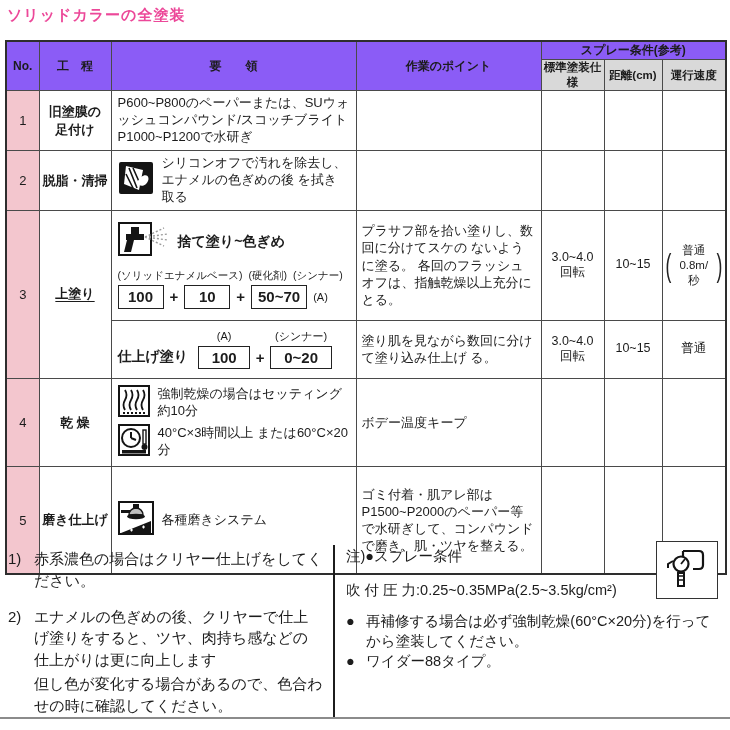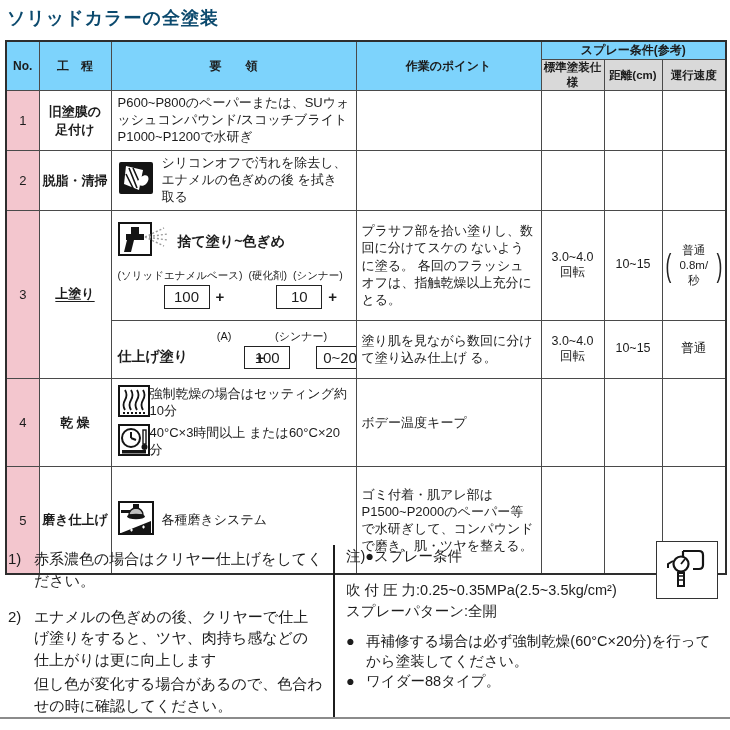--- a/index.html
+++ b/index.html
@@ -4,60 +4,60 @@
 <style>
   * { margin:0; padding:0; box-sizing:border-box; }
   html,body { width:730px; height:730px; background:#fff; overflow:hidden;
     font-family:"Liberation Sans","DejaVu Sans",sans-serif; color:#1c1c1c; }
   .page { position:relative; width:730px; height:730px; background:#fff; }
 
   
   .titlebar { position:absolute; left:7px; top:6px; display:flex; align-items:flex-end; gap:12px; }
   .title-badge { color:#d7282f; font-size:18px; font-weight:bold; letter-spacing:1px;
     border-bottom:2px solid #a9a9a9; padding-bottom:2px; }
-  .title-main { color:#0c4a6e; font-size:18px; font-weight:bold; letter-spacing:1px; padding-bottom:2px; }
+  .title-main { color:#ec4899; font-size:15px; font-weight:bold; letter-spacing:1px; padding-bottom:2px; }
 
   
   table.spec { position:absolute; left:5px; top:40px; width:720px; border-collapse:collapse;
     table-layout:fixed; border:2px solid #2e2e2e; }
   table.spec td, table.spec th { border:1px solid #4a4a4a; overflow:hidden; }
   th { font-weight:bold; }
-  .hdr { background:#7dd3fc; font-size:12px; text-align:center; vertical-align:middle; }
+  .hdr { background:#8b5cf6; font-size:12px; text-align:center; vertical-align:middle; }
   .hdr-sub { background:#d9d9d9; font-size:11.5px; text-align:center; vertical-align:middle; }
   .no-cell { background:#f3c6ce; text-align:center; vertical-align:middle; font-size:13px; }
   .proc-cell { text-align:center; vertical-align:middle; font-size:13px; font-weight:bold; line-height:1.35; }
   .yoryo-cell { vertical-align:middle; font-size:13px; line-height:1.3; padding:4px 6px; }
   .points-cell { vertical-align:middle; font-size:13px; line-height:1.32; padding:3px 5px; }
   .cond-cell { vertical-align:middle; text-align:center; font-size:12.5px; line-height:1.25; }
   .r-h1 { height:18px; } .r-h2 { height:19px; }
   .row1 { height:60px; } .row2 { height:42px; } .row3a { height:110px; }
   .row3b { height:58px; } .row4 { height:85px; } .row5 { height:107px; }
   .underline { text-decoration:underline; text-underline-offset:3px; }
 
   .icon-line { display:flex; align-items:center; gap:8px; }
   .icon-line .txt { font-size:13px; line-height:1.3; }
   .mix-title { font-size:14px; font-weight:bold; }
   .mix-labels { display:flex; gap:6px; font-size:10.5px; margin-top:8px; white-space:nowrap; }
   .mix-row { display:flex; align-items:center; gap:6px; margin-top:3px; }
   .mix-box { border:1.5px solid #222; min-width:46px; padding:1px 6px; text-align:center;
-    font-size:15px; font-weight:normal; background:#fff;margin-left:46px; }
+    font-size:15px; font-weight:bold; background:#fff; }
   .plus { font-size:15px; font-weight:bold; }
   .mix-suffix { font-size:11px; }
 
   .fin-wrap { display:flex; align-items:flex-end; gap:10px; }
   .fin-grid { display:grid; grid-template-columns:52px 20px 62px; row-gap:2px; align-items:center; }
   .fin-lab { font-size:11px; text-align:center; white-space:nowrap; }
   .fin-title { font-size:14px; font-weight:bold; padding-bottom:4px; }
 
   .speed-paren { display:flex; align-items:center; justify-content:center; gap:1px; }
   .speed-paren .par { font-size:32px; font-weight:300; color:#222; line-height:1;
     transform:scaleX(.55); }
   .speed-stack { display:flex; flex-direction:column; font-size:11.5px; line-height:1.3; }
 
-  .dry-item { display:flex; align-items:center; gap:0; margin:2px 0; }
+  .dry-item { display:flex; align-items:center; gap:8px; margin:2px 0; }
 
   
   .notes-left { position:absolute; left:8px; top:548px; width:315px; font-size:15px; line-height:1.45; }
   .note-item { display:flex; margin-bottom:14px; }
   .note-num { width:26px; flex:none; }
   .note-sub { padding-left:26px; margin-top:-2px; }
   .vdivider { position:absolute; left:333px; top:545px; width:2px; height:172px; background:#1c1c1c; }
   .notes-right { position:absolute; left:346px; top:546px; width:378px; font-size:14.5px; line-height:1.4; }
   .nr-heading { margin-bottom:14px; }
   .nr-line { white-space:nowrap; }
@@ -279,21 +279,20 @@
       <span>エナメルの色ぎめの後、クリヤーで仕上げ塗りをすると、ツヤ、肉持ち感などの仕上がりは更に向上します</span>
     </div>
     <div class="note-sub">但し色が変化する場合があるので、色合わせの時に確認してください。</div>
   </div>
 
   <div class="vdivider"></div>
 
   <div class="notes-right">
     <div class="nr-heading">注)●スプレー条件</div>
     <div class="nr-line">吹 付 圧 力:0.25~0.35MPa(2.5~3.5kg/cm²)</div>
-    <div class="nr-line">スプレーパターン:全開</div>
     <div class="nr-bullets">
       <div class="nr-bullet">
         <span class="b">●</span>
         <span>再補修する場合は必ず強制乾燥(60°C×20分)を行ってから塗装してください。</span>
       </div>
       <div class="nr-bullet">
         <span class="b">●</span>
         <span>
           <span style="display:block">ワイダー88タイプ。</span>
         </span>

